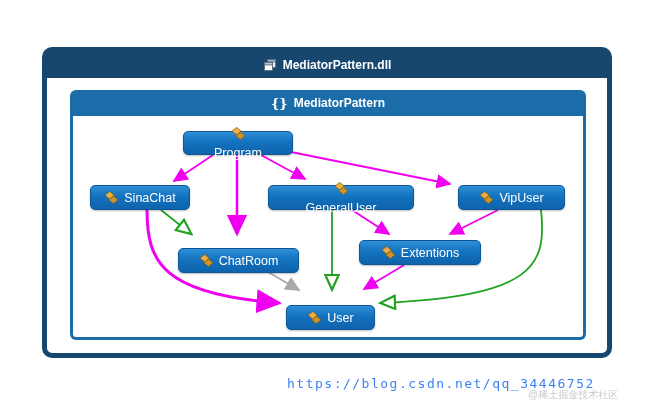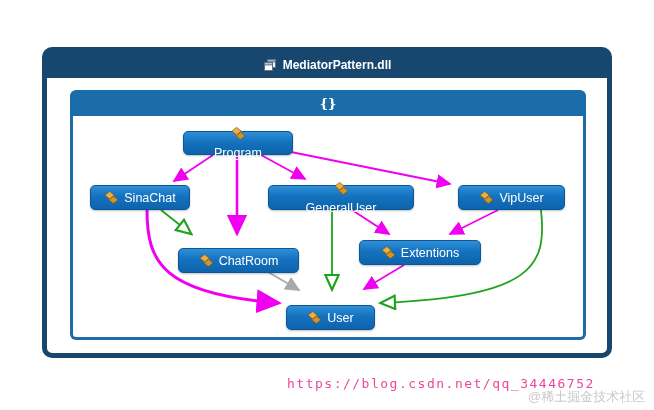--- a/index.html
+++ b/index.html
@@ -29,22 +29,22 @@
   .node{position:absolute;display:flex;align-items:center;justify-content:center;gap:5px;
     background:linear-gradient(to bottom,#2E8FD8 0%,#1472BE 45%,#0E63AC 100%);
     border:1px solid #0A5897;border-radius:5px;color:#ffffff;font-size:12.5px;
     box-shadow:0 1px 2px rgba(0,0,0,0.25);cursor:pointer;box-sizing:border-box;}
   .node .lbl{white-space:nowrap;}
   .class-icon{width:15px;height:15px;flex:0 0 auto;}
 
   
   .wm{position:absolute;color:#d2d2d2;pointer-events:none;}
   .wm-url{left:287px;top:376px;font-family:"DejaVu Sans Mono",monospace;
-    font-size:13px;letter-spacing:1.5px;color:#ec4899;}
-  .wm-cn{left:528px;top:388px;font-size:13px;color:#c9c9c9;}
+    font-size:13px;letter-spacing:1.5px;color:#3b82f6;}
+  .wm-cn{left:528px;top:388px;font-size:10px;color:#c9c9c9;}
 </style>
 </head>
 <body>
 
 <div id="stage">
 
   <div class="asm-window">
     <div class="asm-titlebar">
       <svg class="dll-icon" width="14" height="14" viewBox="0 0 14 14">
         <rect x="4.5" y="1.5" width="8" height="8" fill="#eef2f6" stroke="#5d6f80" stroke-width="1"></rect>
@@ -52,20 +52,21 @@
         <rect x="1.5" y="4.5" width="8" height="8" fill="#ffffff" stroke="#5d6f80" stroke-width="1"></rect>
         <rect x="1.5" y="4.5" width="8" height="2.4" fill="#b9c9d8" stroke="#5d6f80" stroke-width="1"></rect>
       </svg>
       <span>MediatorPattern.dll</span>
     </div>
   </div>
 
   <div class="ns-group">
     <div class="ns-header">
       <span class="ns-brace">{}</span>
+      <span>MediatorPattern</span>
     </div>
     <div class="ns-body"></div>
   </div>
 
   <svg id="edges-layer" width="654" height="410" viewBox="0 0 654 410">
     <defs>
       <marker id="head-magenta" markerWidth="9" markerHeight="8" refX="7.5" refY="4" orient="auto">
         <path d="M0,0 L8.5,4 L0,8 Z" fill="#F000F0"></path>
       </marker>
       <marker id="head-gray" markerWidth="9" markerHeight="8" refX="7.5" refY="4" orient="auto">

